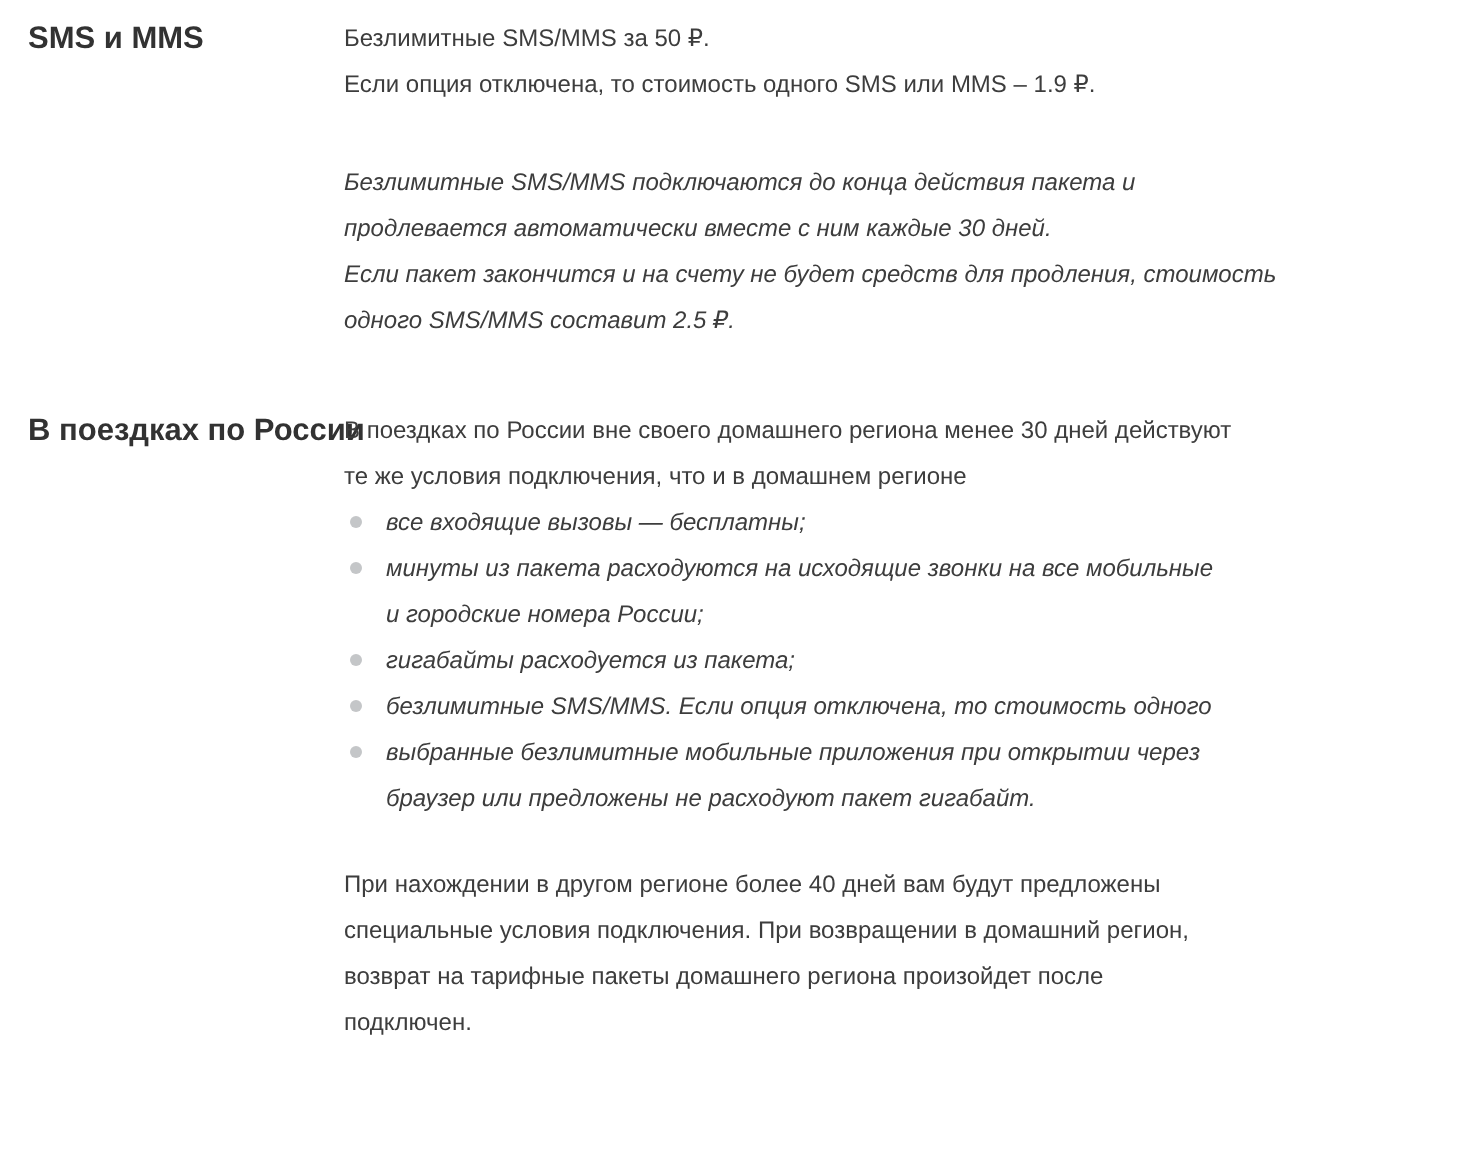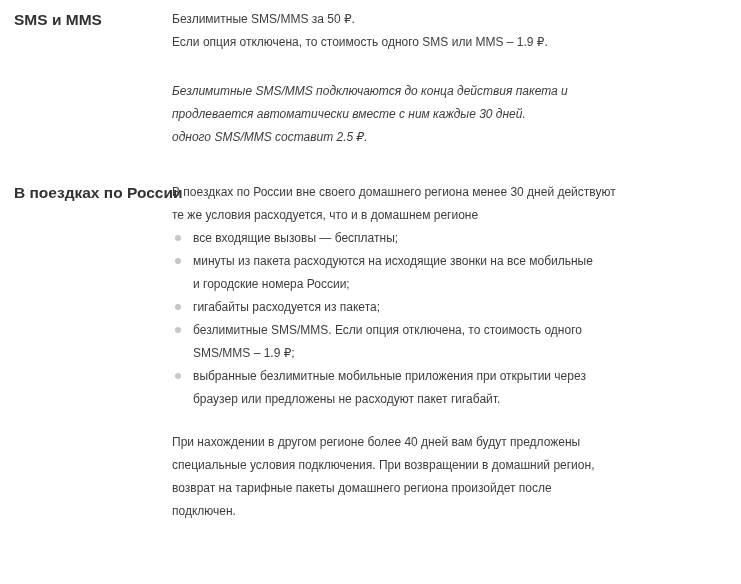--- a/index.html
+++ b/index.html
@@ -30,21 +30,21 @@
   .section-content {
     flex: 1 1 auto;
     font-size: 12px;
     line-height: 23px;
   }
   .para { margin: 0; }
   .para--gap { margin-top: 26px; font-style: italic; }
   .para--outro { margin-top: 20px; }
   .line { white-space: nowrap; }
   ul.bullet-list { list-style: none; margin: 0; padding: 0; }
-  ul.bullet-list li { position: relative; padding-left: 21px; }
+  ul.bullet-list li { position: relative; padding-left: 21px; font-style: italic; }
   .bullet-dot {
     position: absolute;
     left: 3px;
     top: 8px;
     width: 6px;
     height: 6px;
     border-radius: 50%;
     background: #c4c6c8;
   }
 </style>
@@ -56,50 +56,50 @@
   <div class="section">
     <div class="section-label">SMS и MMS</div>
     <div class="section-content">
       <div class="para">
         <div class="line">Безлимитные SMS/MMS за 50 ₽.</div>
         <div class="line">Если опция отключена, то стоимость одного SMS или MMS – 1.9 ₽.</div>
       </div>
       <div class="para para--gap">
         <div class="line">Безлимитные SMS/MMS подключаются до конца действия пакета и</div>
         <div class="line">продлевается автоматически вместе с ним каждые 30 дней.</div>
+        <div class="line">Если пакет закончится и на счету не будет средств для продления, стоимость</div>
         <div class="line">одного SMS/MMS составит 2.5 ₽.</div>
       </div>
     </div>
   </div>
 
   <div class="section section--travel">
     <div class="section-label">В поездках по России</div>
     <div class="section-content">
       <div class="para">
         <div class="line">В поездках по России вне своего домашнего региона менее 30 дней действуют</div>
-        <div class="line">те же условия расходуется, что и в домашнем регионе</div>
+        <div class="line">те же условия подключения, что и в домашнем регионе</div>
       </div>
       <ul class="bullet-list">
         <li>
           <span class="bullet-dot"></span>
           <div class="line">все входящие вызовы — бесплатны;</div>
         </li>
         <li>
           <span class="bullet-dot"></span>
           <div class="line">минуты из пакета расходуются на исходящие звонки на все мобильные</div>
           <div class="line">и городские номера России;</div>
         </li>
         <li>
           <span class="bullet-dot"></span>
           <div class="line">гигабайты расходуется из пакета;</div>
         </li>
         <li>
           <span class="bullet-dot"></span>
           <div class="line">безлимитные SMS/MMS. Если опция отключена, то стоимость одного</div>
-          <div class="line">SMS/MMS – 1.9 ₽;</div>
         </li>
         <li>
           <span class="bullet-dot"></span>
           <div class="line">выбранные безлимитные мобильные приложения при открытии через</div>
           <div class="line">браузер или предложены не расходуют пакет гигабайт.</div>
         </li>
       </ul>
       <div class="para para--outro">
         <div class="line">При нахождении в другом регионе более 40 дней вам будут предложены</div>
         <div class="line">специальные условия подключения. При возвращении в домашний регион,</div>

